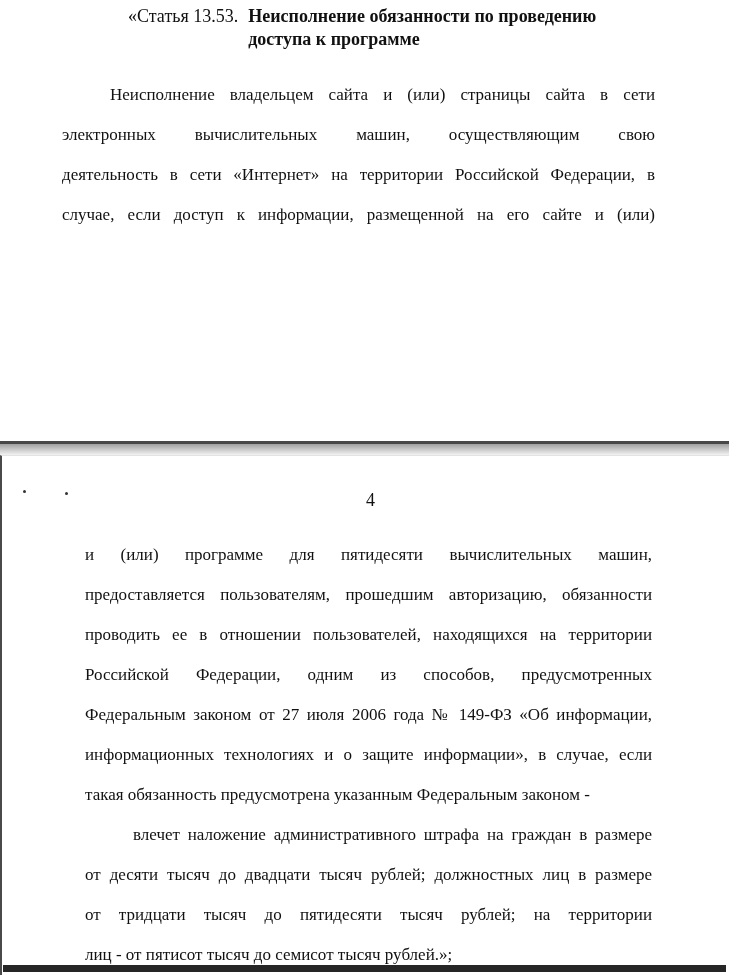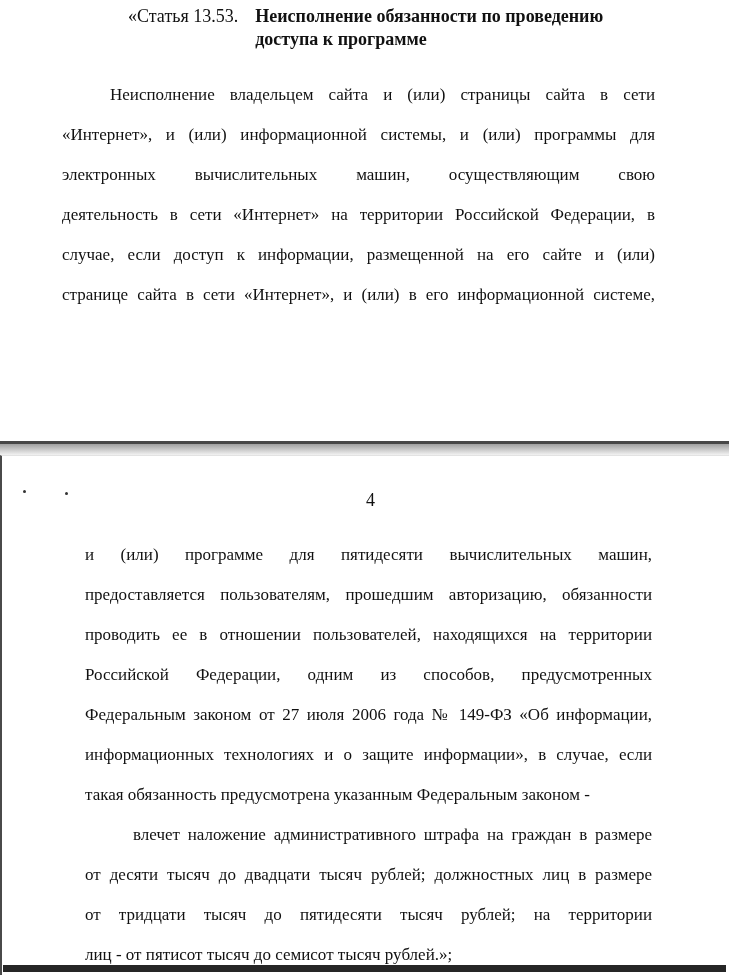--- a/index.html
+++ b/index.html
@@ -21,21 +21,21 @@
     position: absolute;
     top: 0; left: 0;
     width: 729px; height: 441px;
     background: #ffffff;
   }
   .heading {
     position: absolute;
     top: 5px; left: 128px;
     display: flex;
     align-items: flex-start;
-    gap: 17px;
+    gap: 10px;
     font-size: 18px;
   }
   .heading-prefix {
     white-space: nowrap;
     line-height: 23px;
   }
   .heading-title {
     font-weight: bold;
     width: 430px;
   }
@@ -118,25 +118,23 @@
   <section class="page-top">
     <div class="heading">
       <span class="heading-prefix">«Статья 13.53.</span>
       <div class="heading-title">
           <div class="text-line">Неисполнение обязанности по проведению</div>
           <div class="text-line">доступа к программе</div>
         </div>
     </div>
     <div class="body-lines">
         <div class="text-line justified indented">Неисполнение владельцем сайта и (или) страницы сайта в сети</div>
-        <div class="text-line justified">«Интернет», и (или) информационной системы, и (или) программы для</div>
         <div class="text-line justified">электронных вычислительных машин, осуществляющим свою</div>
         <div class="text-line justified">деятельность в сети «Интернет» на территории Российской Федерации, в</div>
         <div class="text-line justified">случае, если доступ к информации, размещенной на его сайте и (или)</div>
-        <div class="text-line justified">странице сайта в сети «Интернет», и (или) в его информационной системе,</div>
       </div>
   </section>
 
   <div class="page-edge"></div>
   <div class="page-shadow"></div>
 
   <section class="page-bottom">
     <div class="speck speck-1"></div>
     <div class="speck speck-2"></div>
     <div class="page-number-line">4</div>

